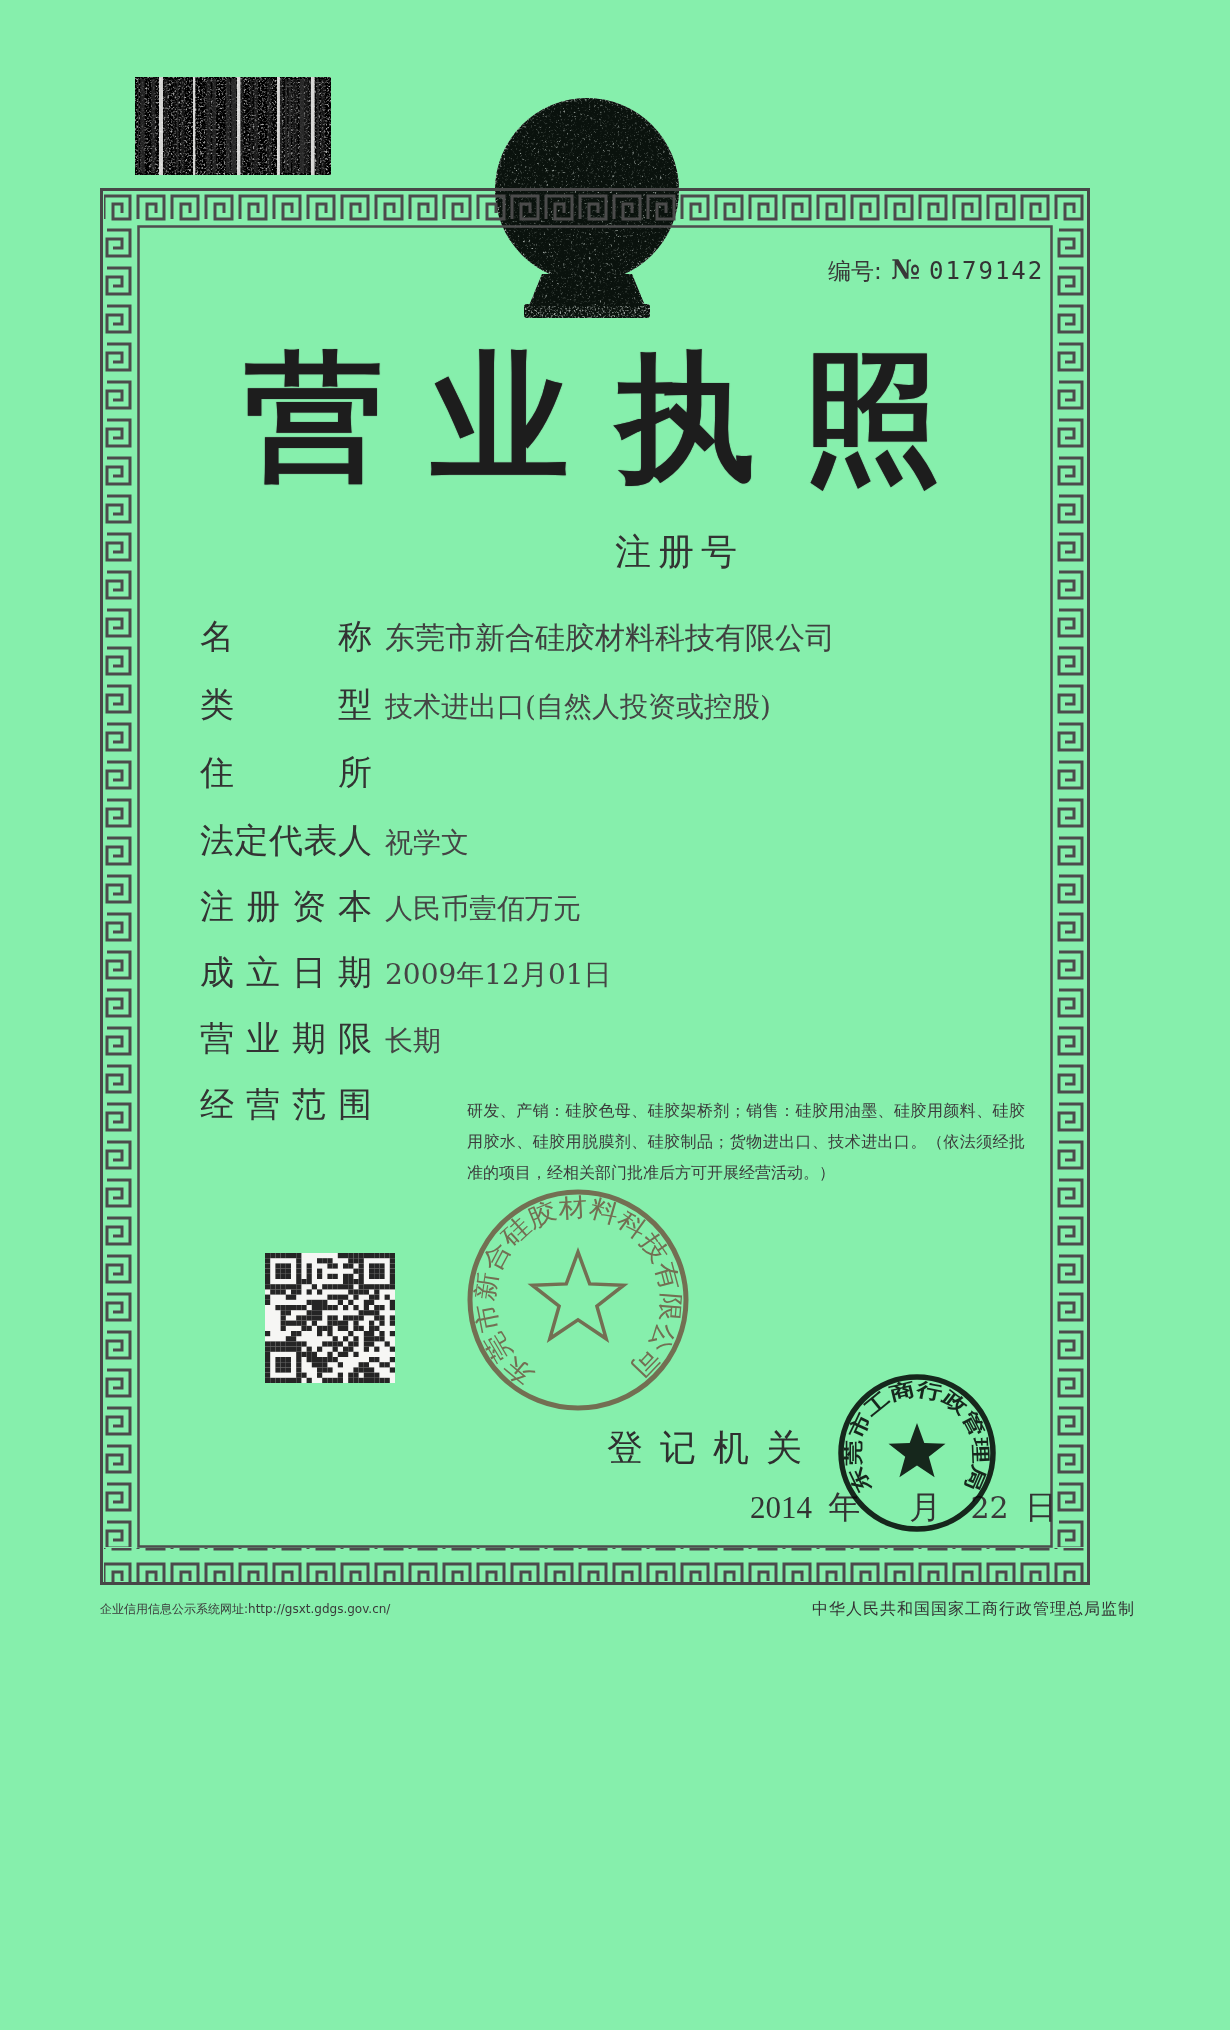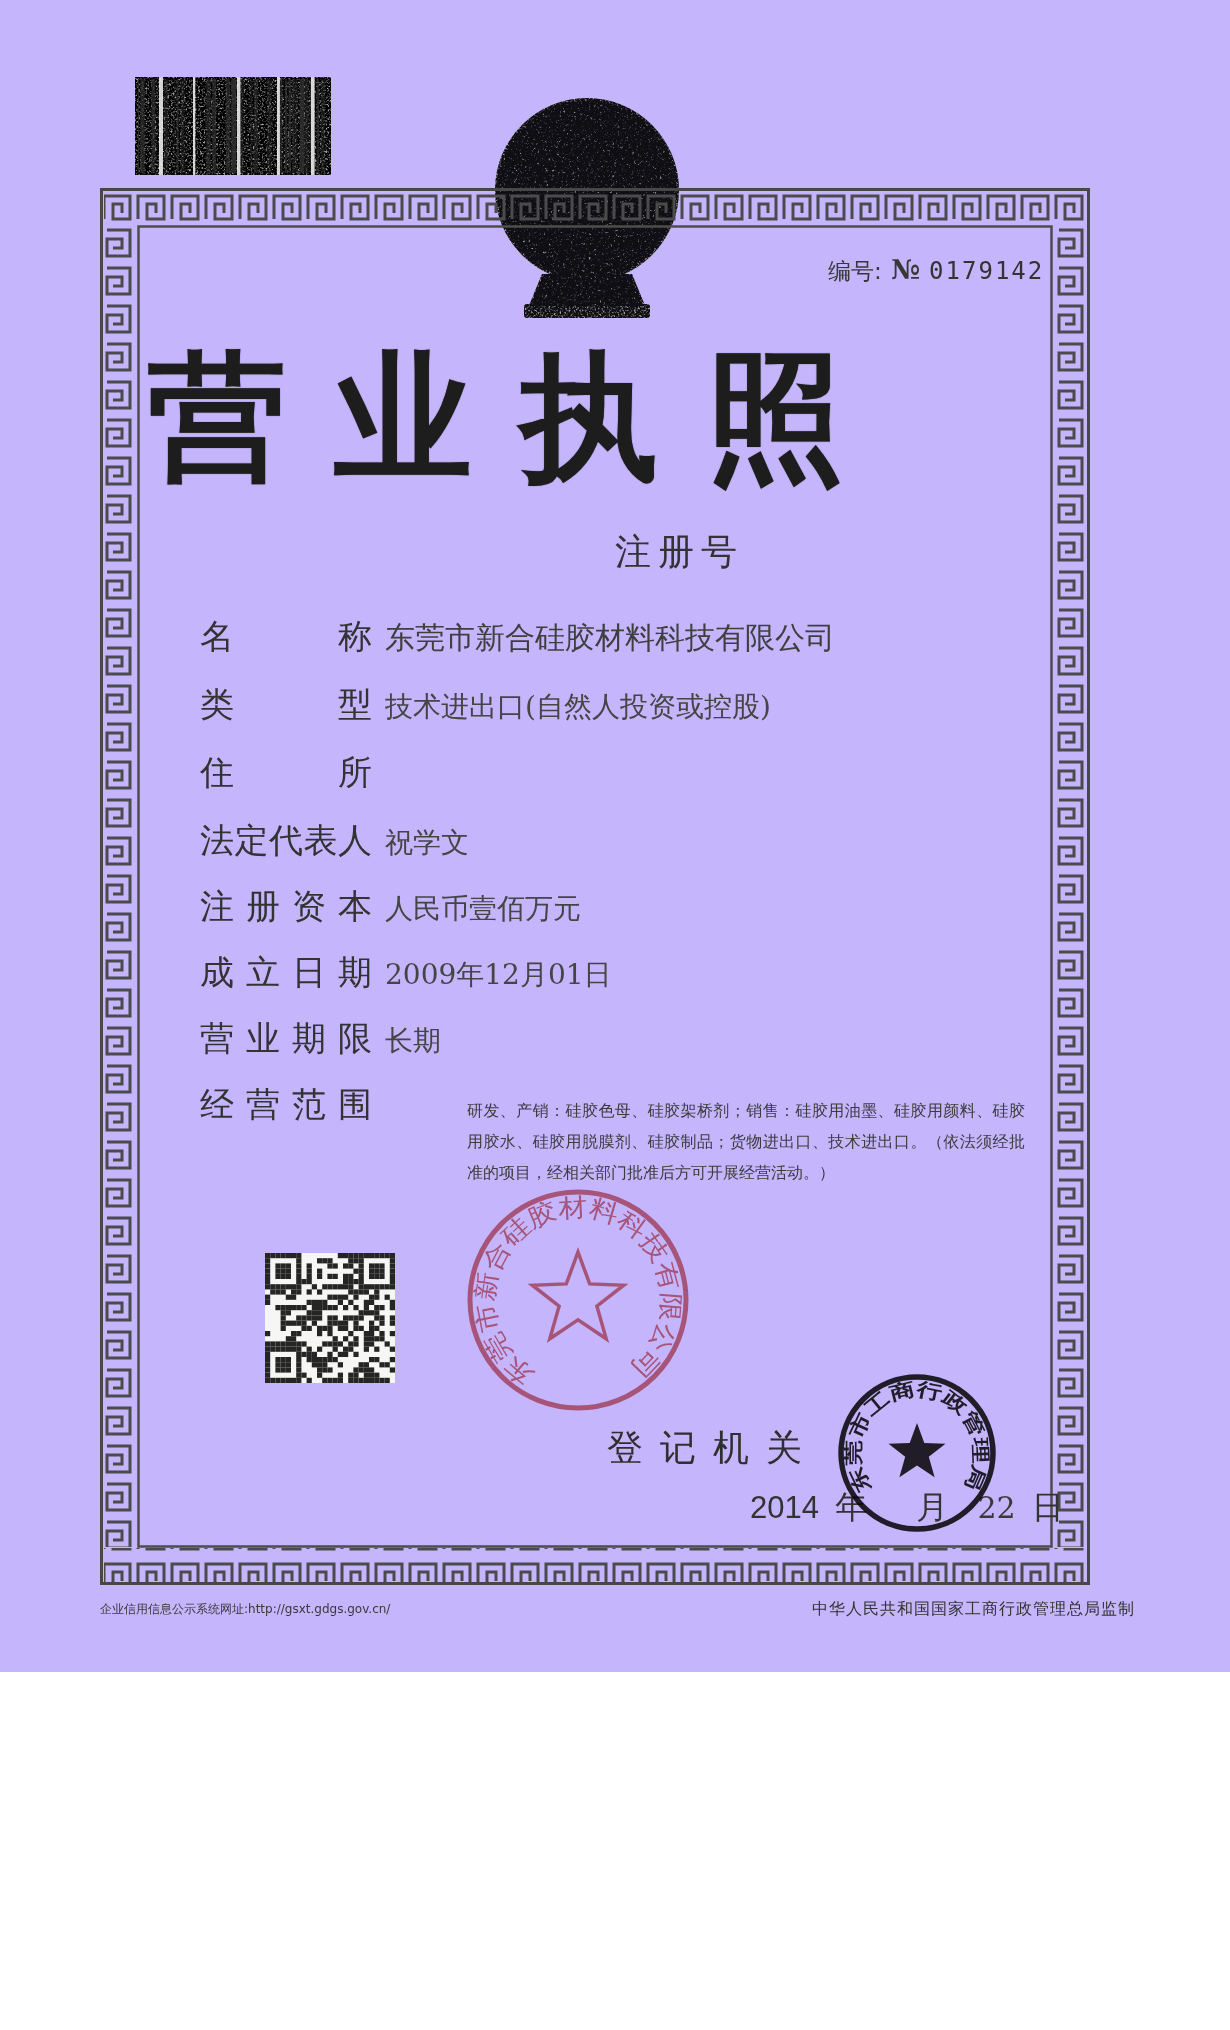--- a/index.html
+++ b/index.html
@@ -1,37 +1,37 @@
 <!DOCTYPE html>
 <html><head>
 <meta charset="utf-8">
 <style>
   html,body{margin:0;padding:0;background:#ffffff;}
-  .sheet{position:relative;width:1230px;height:1672px;margin:0 auto;background:#c4b5fd;overflow:hidden;
+  .sheet{position:relative;width:1230px;height:2030px;margin:0 auto;background:#86efac;overflow:hidden;
          font-family:"DejaVu Sans","Liberation Sans",sans-serif;color:#2e2e2e;}
   svg.defs{position:absolute;width:0;height:0;}
 
   
   .barcode{position:absolute;left:135px;top:75px;width:196px;height:102px;}
   .barcode svg{display:block;}
 
   
   .emblem{position:absolute;left:480px;top:92px;opacity:.92;}
 
   
   .frame{position:absolute;left:100px;top:188px;}
 
   
   .serial{position:absolute;left:828px;top:254px;width:220px;display:flex;align-items:baseline;gap:9px;
           font-size:23px;color:#383838;white-space:nowrap;}
   .serial .no-sym{font-family:"DejaVu Serif","Liberation Serif",serif;font-weight:bold;font-size:27px;}
   .serial .no-num{font-family:"DejaVu Sans Mono","Liberation Mono",monospace;font-size:24px;letter-spacing:2px;color:#333;}
 
   
-  .title{position:absolute;left:100px;top:338px;width:986px;text-align:left;
+  .title{position:absolute;left:100px;top:338px;width:986px;text-align:center;
          font-size:138px;line-height:160px;font-weight:bold;letter-spacing:48px;padding-left:48px;
          box-sizing:border-box;color:#1d1d1d;text-shadow:0 0 1px #444;}
 
   
   .regline{position:absolute;left:615px;top:528px;display:flex;align-items:baseline;}
   .lab{display:inline-flex;justify-content:space-between;color:#333;}
   .regline .lab{width:122px;font-size:36px;}
   .regval{margin-left:28px;font-family:"DejaVu Serif","Liberation Serif",serif;font-size:37px;color:#3d3d3d;letter-spacing:1px;}
 
   
@@ -48,21 +48,21 @@
   .qr svg{display:block;width:130px;height:130px;}
 
   
   .seal{position:absolute;left:462px;top:1184px;mix-blend-mode:multiply;opacity:.82;}
   .sealtxt{font-size:25px;fill:#d2575c;font-family:"DejaVu Sans","Liberation Sans",sans-serif;}
 
   
   .registrar{position:absolute;left:607px;top:1424px;}
   .registrar .lab{width:195px;font-size:36px;color:#2f2f2f;}
   .dateline{position:absolute;left:750px;top:1486px;font-size:32px;color:#333;white-space:nowrap;}
-  .dateline .dy{font-family:Liberation Sans, sans-serif;font-size:31px;margin-top:12px;}
+  .dateline .dy{font-family:Liberation Serif, serif;font-size:31px;margin-top:12px;}
   .dateline .u1{margin-left:6px;}
   .dateline .u2{margin-left:39px;}
   .dateline .dd{margin-left:19px;font-family:"DejaVu Serif","Liberation Serif",serif;font-size:30px;color:#3a3a3a;}
   .dateline .u3{margin-left:6px;}
 
   
   .stamp{position:absolute;left:836px;top:1372px;mix-blend-mode:multiply;opacity:.93;}
   .stamptxt{font-size:19px;fill:#181818;font-family:"DejaVu Sans","Liberation Sans",sans-serif;font-weight:bold;}
 
   

